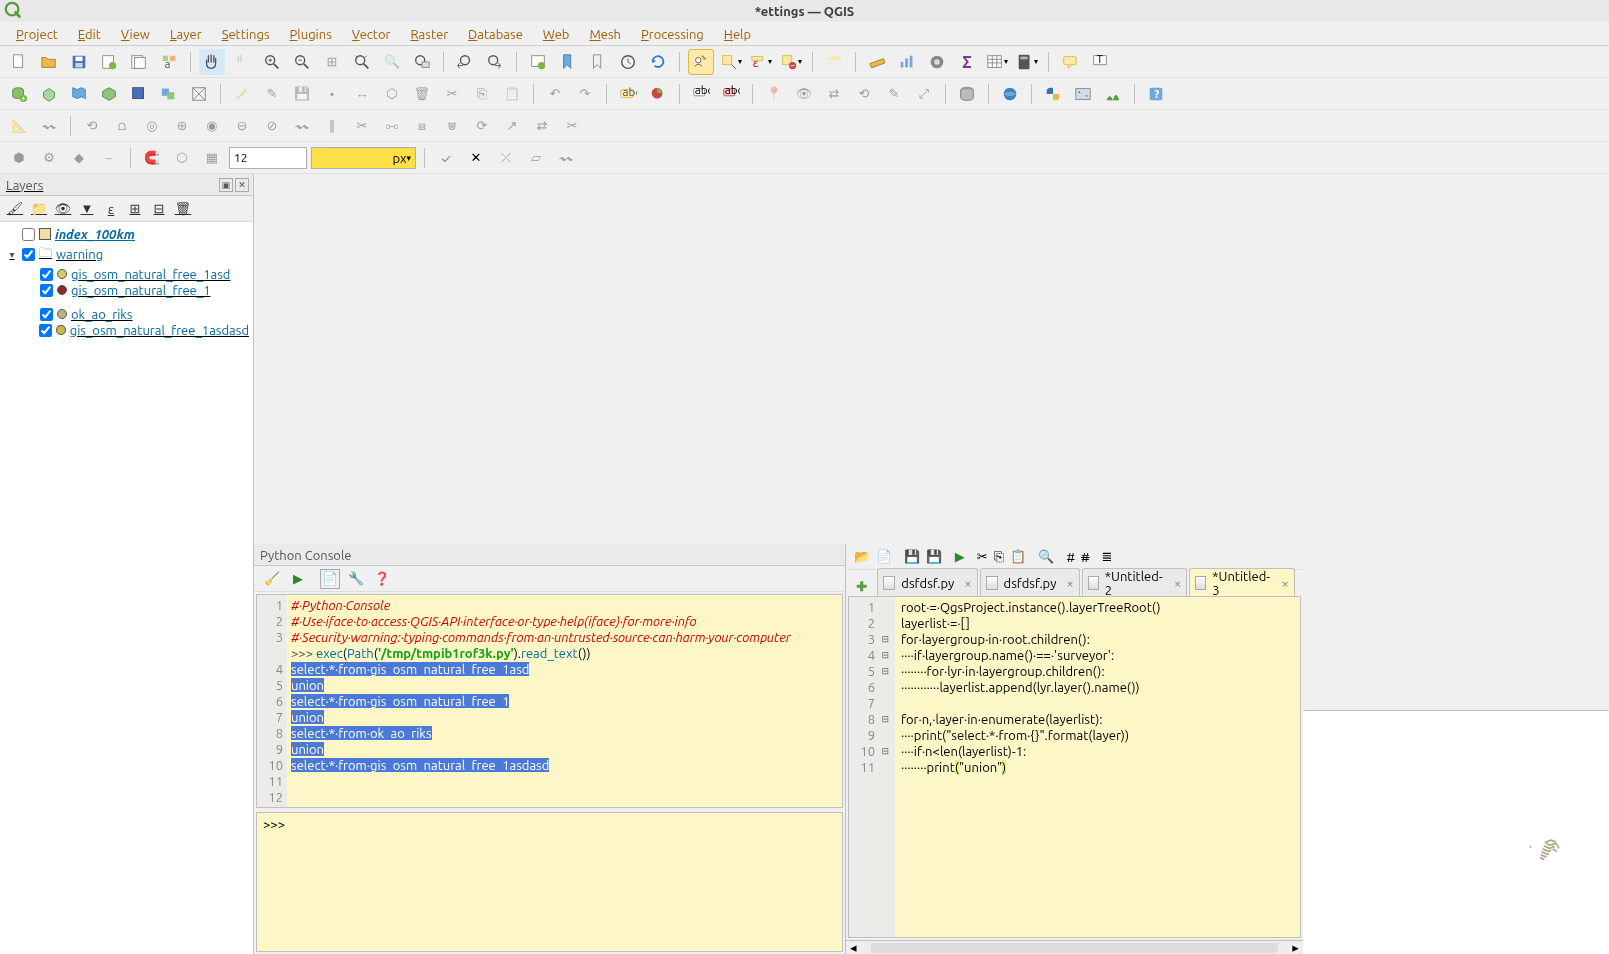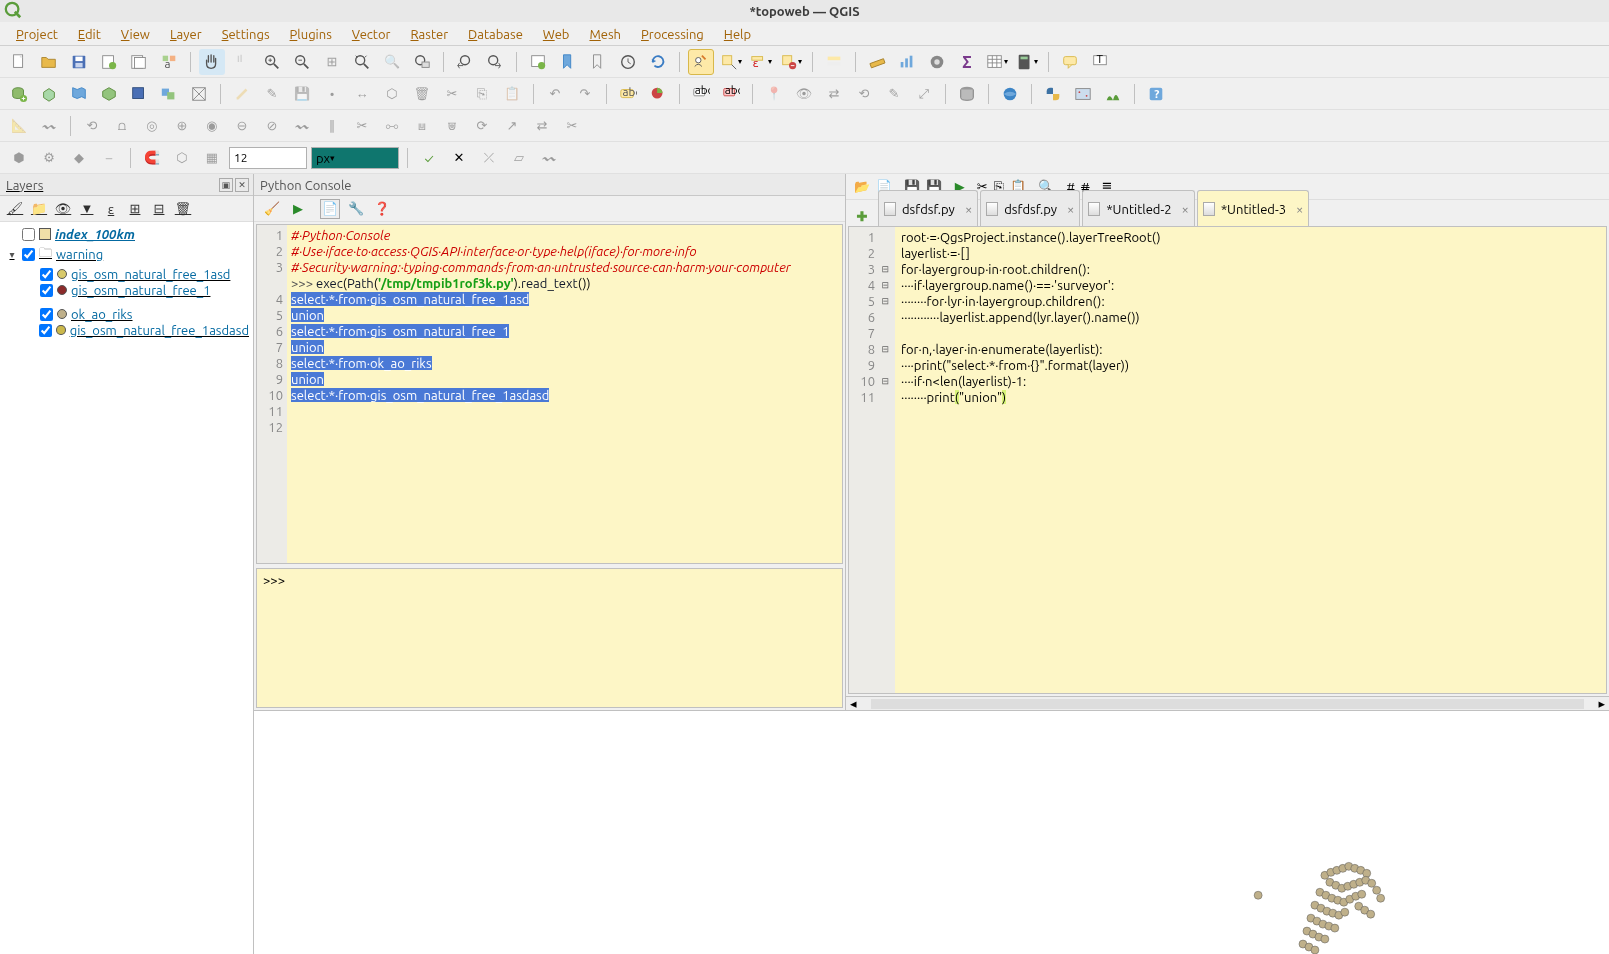--- a/index.html
+++ b/index.html
@@ -7,21 +7,21 @@
 .titlebar { height: 22px; background: #e8e8e8; display: flex; align-items: center; position: relative; }
 .titlebar .logo { width: 20px; height: 20px; margin-left: 4px; color: #5a9c3a; font-weight: bold; font-size: 16px; }
 .titlebar .title { position: absolute; left: 50%; transform: translateX(-50%); font-weight: bold; color: #3c3c3c; }
 .menubar { height: 24px; background: #f0f0f0; display: flex; align-items: center; padding: 0 8px; gap: 4px; border-bottom: 1px solid #d0d0d0;}
 .menubar .item { padding: 2px 8px; cursor: pointer; color: #a16207; }
 .toolbar { height: 32px; background: #f0f0f0; display: flex; align-items: center; padding: 2px 6px; gap: 4px; border-bottom: 1px solid #e0e0e0; }
 .toolbar .btn { width: 26px; height: 26px; display: flex; align-items: center; justify-content: center; cursor: pointer; border-radius: 3px; }
 .toolbar .sep { width: 1px; height: 20px; background: #c0c0c0; margin: 0 4px; }
 .toolbar .disabled { opacity: 0.35; cursor: default; }
 .toolbar .input-num { width: 78px; height: 22px; border: 1px solid #b0b0b0; padding: 0 4px; background: #fff; font-size: 12px; }
-.toolbar .combo { width: 88px; height: 22px; border: 1px solid #b0b0b0; padding: 0 4px; background: #0f766e; font-size: 12px; display: flex; align-items: center; justify-content: flex-start; }
+.toolbar .combo { width: 105px; height: 22px; border: 1px solid #b0b0b0; padding: 0 4px; background: #fde047; font-size: 12px; display: flex; align-items: center; justify-content: flex-end; }
 .main { flex: 1; display: flex; min-height: 0; }
 .panel-left { width: 254px; display: flex; flex-direction: column; border-right: 1px solid #c0c0c0; background: #f0f0f0; text-decoration: underline; }
 .panel-title { height: 22px; background: #eaeaea; border-bottom: 1px solid #c8c8c8; display: flex; align-items: center; padding: 0 6px; color: #555; font-size: 12px; position: relative;}
 .panel-title .closebtns { position: absolute; right: 4px; display: flex; gap: 2px; }
 .panel-title .closebtns span { width: 14px; height: 14px; border: 1px solid #aaa; font-size: 9px; display: flex; align-items: center; justify-content: center; cursor: pointer; }
 .layers-toolbar { height: 26px; display: flex; align-items: center; gap: 6px; padding: 0 6px; border-bottom: 1px solid #dedede;}
 .layers-toolbar .tbtn { width: 18px; height: 18px; cursor: pointer; display: flex; align-items: center; justify-content: center; opacity: 0.8;}
 .layers-tree { flex: 1; background: #fff; overflow: auto; padding: 4px 2px; }
 .tree-row { display: flex; align-items: center; gap: 4px; padding: 1px 2px; white-space: nowrap; }
 .tree-row .exp { width: 12px; text-align: center; cursor: pointer; color: #555; font-size: 10px;}
@@ -31,28 +31,28 @@
 .tree-row .dot { width: 10px; height: 10px; border-radius: 50%; border: 1px solid #555;}
 .tree-row .sq { width: 12px; height: 12px; border: 1px solid #555; background:#f0dfa8;}
 .panel-mid { width: 592px; display: flex; flex-direction: column; border-right: 1px solid #c0c0c0; background: #f0f0f0;}
 .console-toolbar { height: 26px; display: flex; align-items: center; gap: 6px; padding: 0 8px; border-bottom: 1px solid #dedede;}
 .console-toolbar .tbtn { width: 20px; height: 20px; cursor: pointer; display: flex; align-items: center; justify-content: center; }
 .code-area { flex: 1; display: flex; background: #fdf6c6; font-family: "DejaVu Sans Mono", monospace; font-size: 12px; overflow: hidden; border: 1px solid #c0c0c0; margin: 2px;}
 .gutter { width: 30px; background: #ecebe7; text-align: right; padding: 2px 4px 2px 2px; color: #888; line-height: 16px; font-family: monospace; font-size: 11px;}
 .code { flex:1; padding: 2px 4px; white-space: pre; line-height: 16px; overflow: auto;}
 .code .c-comment { color: #c00; font-style: italic; }
 .code .c-prompt { color: #555; }
-.code .c-func { color: #0f172a; }
+.code .c-func { color: #0369a1; }
 .code .c-str { color: #169f16; font-weight: bold;}
 .sel { background: #4a79d6; color: #fff; }
 .input-area { height: 140px; background: #fdf6c6; border: 1px solid #c0c0c0; margin: 2px; padding: 4px 6px; font-family: monospace; font-size: 12px;}
 .panel-right { flex: 1; display: flex; flex-direction: column; background: #f0f0f0;}
 .right-toolbar { height: 26px; display: flex; align-items: center; gap: 6px; padding: 0 8px; border-bottom: 1px solid #dedede;}
 .tabs { height: 26px; display: flex; align-items: flex-end; padding: 0 6px; gap: 0; background: #f0f0f0;}
-.tab { height: 36px; padding: 0 5px; display: flex; align-items: center; gap: 6px; border: 1px solid #c0c0c0; border-bottom: none; background: #eaeaea; cursor: pointer; font-size: 12px; border-radius: 3px 3px 0 0; margin-right: 2px;}
+.tab { height: 28px; padding: 0 5px; display: flex; align-items: center; gap: 6px; border: 1px solid #c0c0c0; border-bottom: none; background: #eaeaea; cursor: pointer; font-size: 12px; border-radius: 3px 3px 0 0; margin-right: 2px;}
 .tab.active { background: #fdf6c6; }
 .tab .ficon { width: 12px; height: 14px; background: linear-gradient(#fff,#ddd); border:1px solid #aaa; position: relative;}
 .tab .close { color:#888; font-size:13px; margin-left:4px;}
 .editor-wrap { flex: 1; display: flex; background: #fdf6c6; border: 1px solid #c0c0c0; margin: 0 2px 2px 2px; font-family: "DejaVu Sans Mono", monospace; font-size: 12px; min-height: 0;}
 .editor-gutter { width: 46px; background: #ecebe7; text-align: right; color: #888; line-height: 16px; font-size: 11px; padding: 2px 2px;}
 .editor-gutter .ln { display:flex; justify-content:flex-end; gap:4px; padding-right:4px;}
 .editor-gutter .fold { width:10px; color:#666; font-size:9px;}
 .editor-code { flex:1; padding: 2px 6px; line-height: 16px; white-space: pre; overflow:auto;}
 .hl-paren { background: #d9f57a; }
 .canvas-area { height: 244px; background: #fff; border-top: 1px solid #c0c0c0; position: relative; overflow: hidden;}
@@ -64,21 +64,21 @@
 </head>
 <body>
 
 <div class="titlebar">
   <div class="logo">
     <svg viewBox="0 0 20 20" width="18" height="18">
         <circle cx="9" cy="9" r="7" fill="none" stroke="#5a9c3a" stroke-width="2.5"></circle>
         <path d="M12 12 L18 18" stroke="#5a9c3a" stroke-width="3"></path>
       </svg>
   </div>
-  <div class="title">*topoweb — QGIS</div>
+  <div class="title">*ettings — QGIS</div>
 </div>
 
 <div class="menubar" id="menubar">
     <div class="item"><u>P</u>roject</div>
     <div class="item"><u>E</u>dit</div>
     <div class="item"><u>V</u>iew</div>
     <div class="item"><u>L</u>ayer</div>
     <div class="item"><u>S</u>ettings</div>
     <div class="item"><u>P</u>lugins</div>
     <div class="item"><u>V</u>ector</div>
@@ -530,21 +530,21 @@
         </div>
         <div class="tree-row" style="padding-left: 22px;">
           <span class="exp"></span>
           <input type="checkbox" class="chk" checked="" style="">
           <span class="dot" style="background: rgb(203, 184, 75);"></span>
           <span class="lbl">gis_osm_natural_free_1asdasd</span>
         </div>
       </div>
   </div>
 
-  <div style="flex:1; display:flex; flex-direction:column; min-width:0;">
+  <div style="flex:1; display:flex; flex-direction:row; min-width:0;align-items:flex-end;">
     <div style="flex:1; display:flex; min-height:0;">
 
       <div class="panel-mid">
         <div class="panel-title">
           <span>Python Console</span>
         </div>
         <div class="console-toolbar">
           <div class="tbtn">🧹</div>
           <div class="tbtn" style="color:#2a8a2a;">▶</div>
           <div class="sep"></div>

